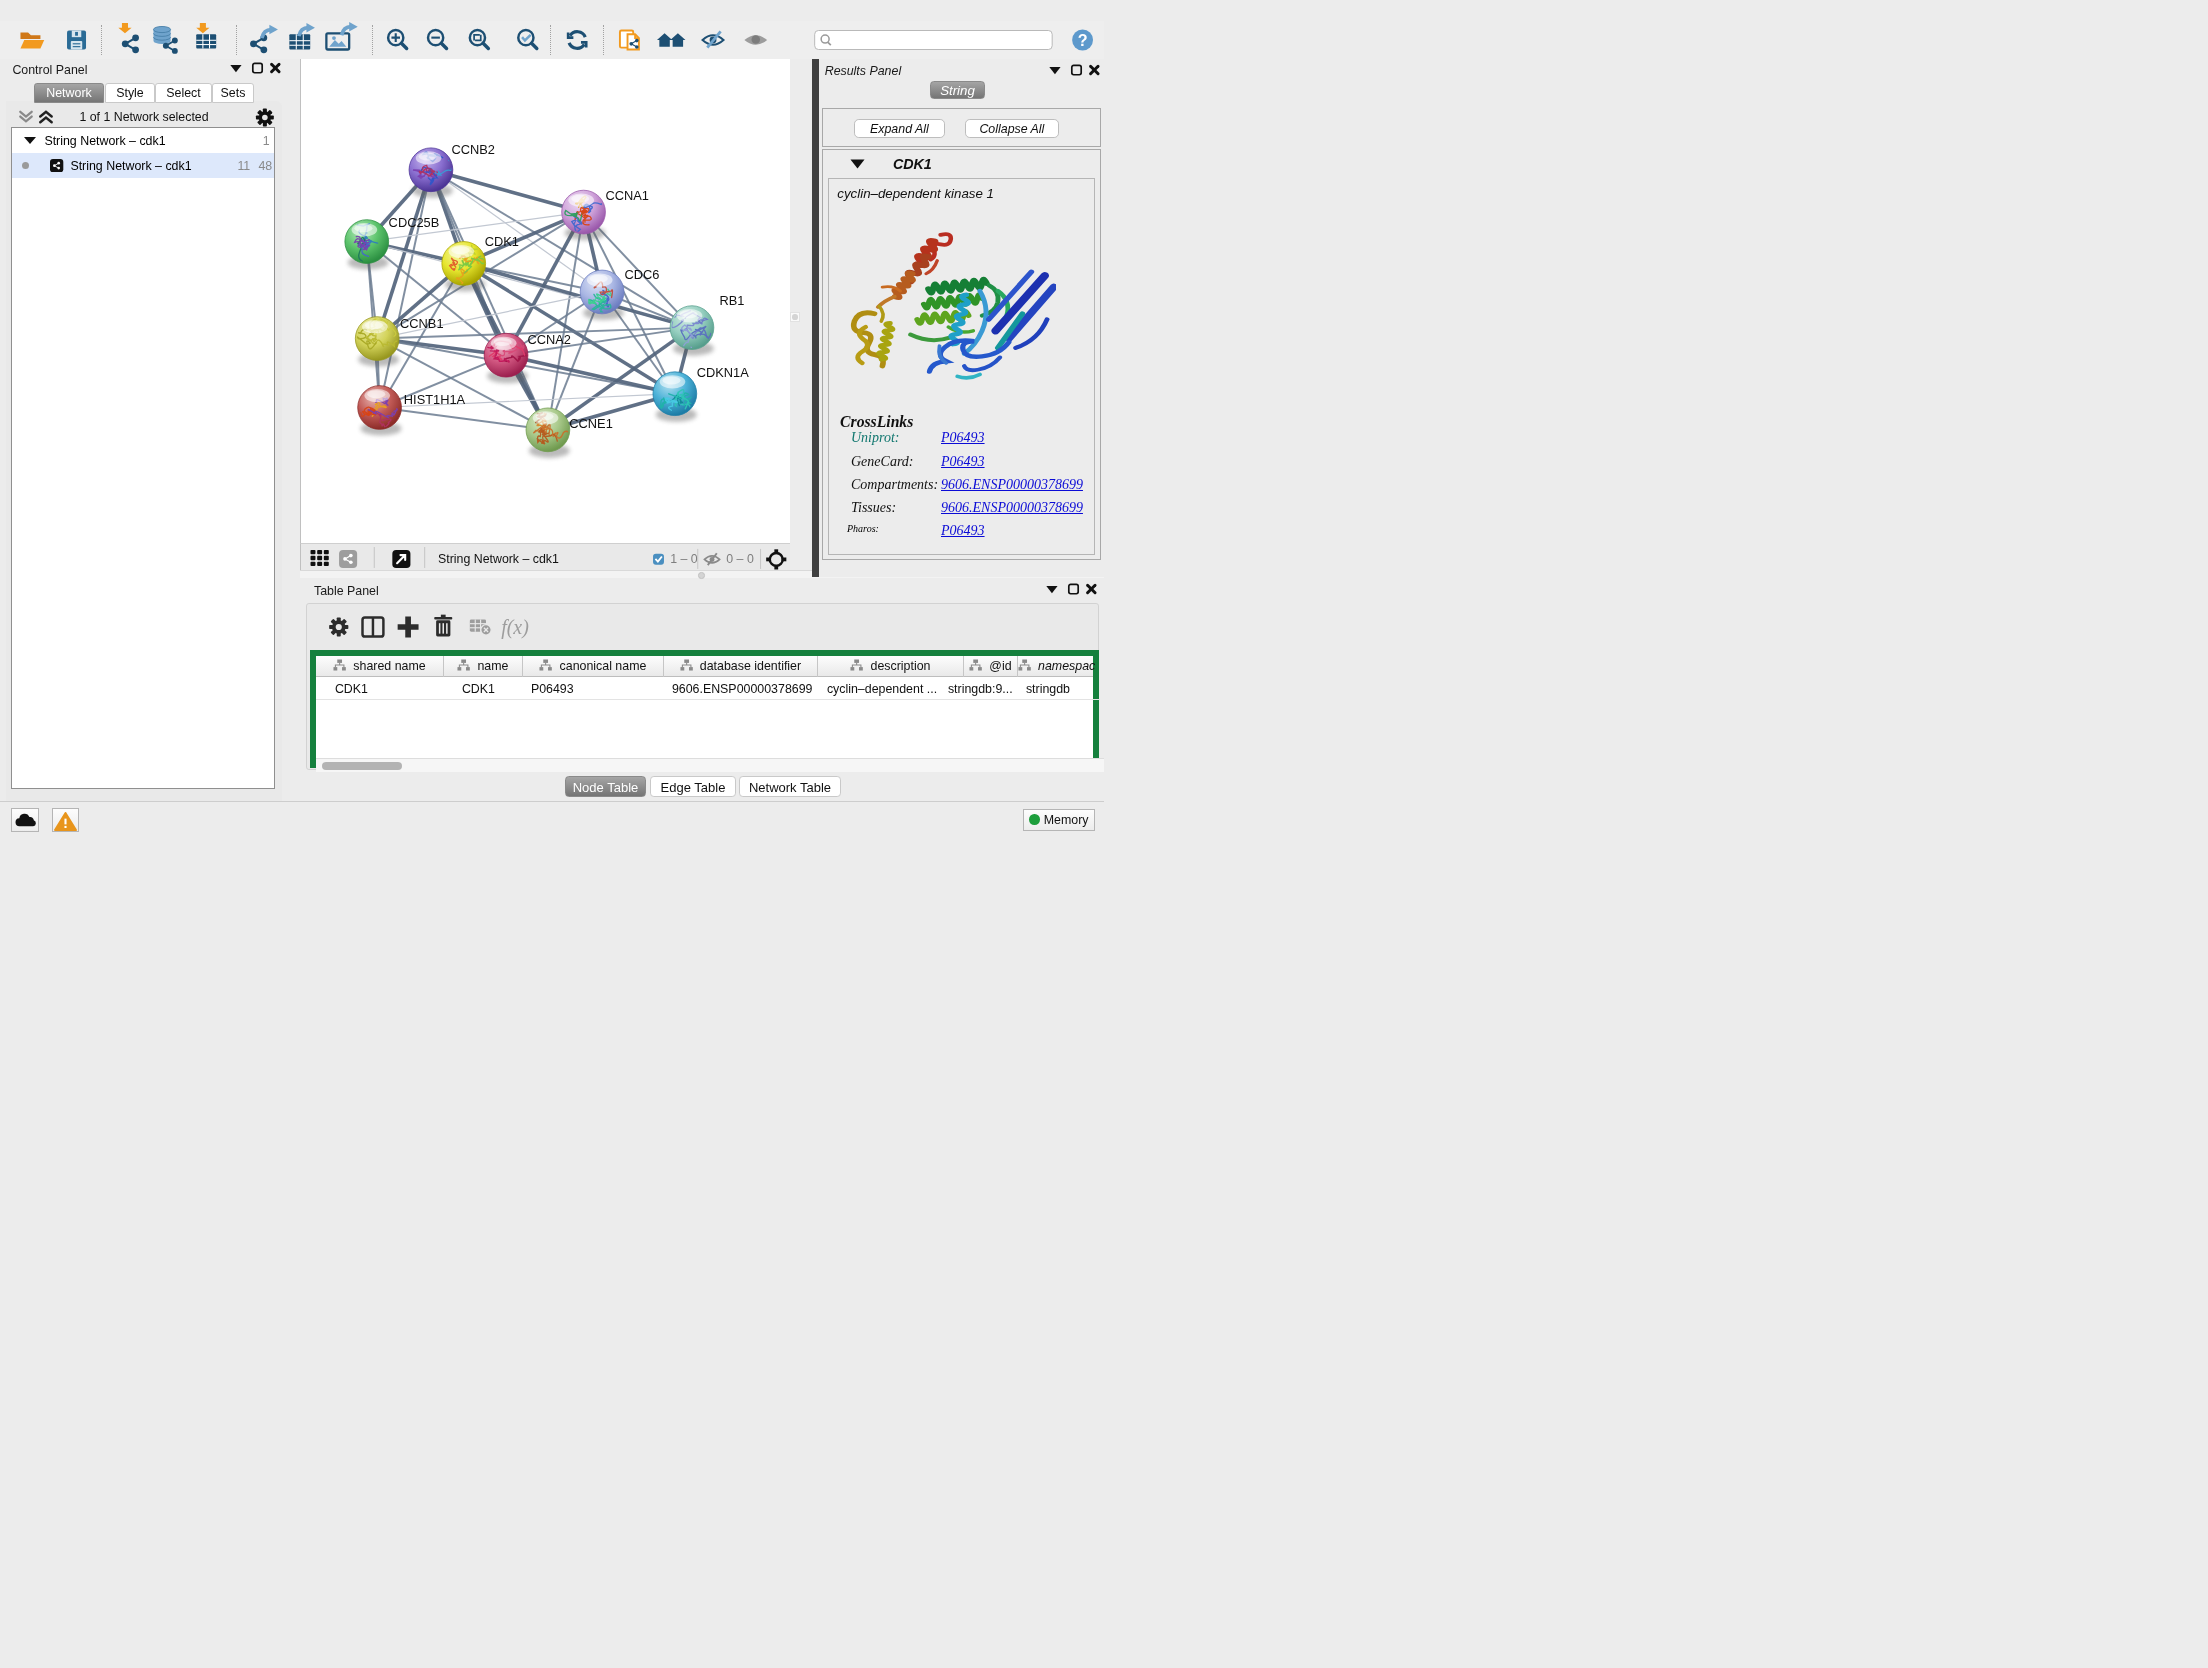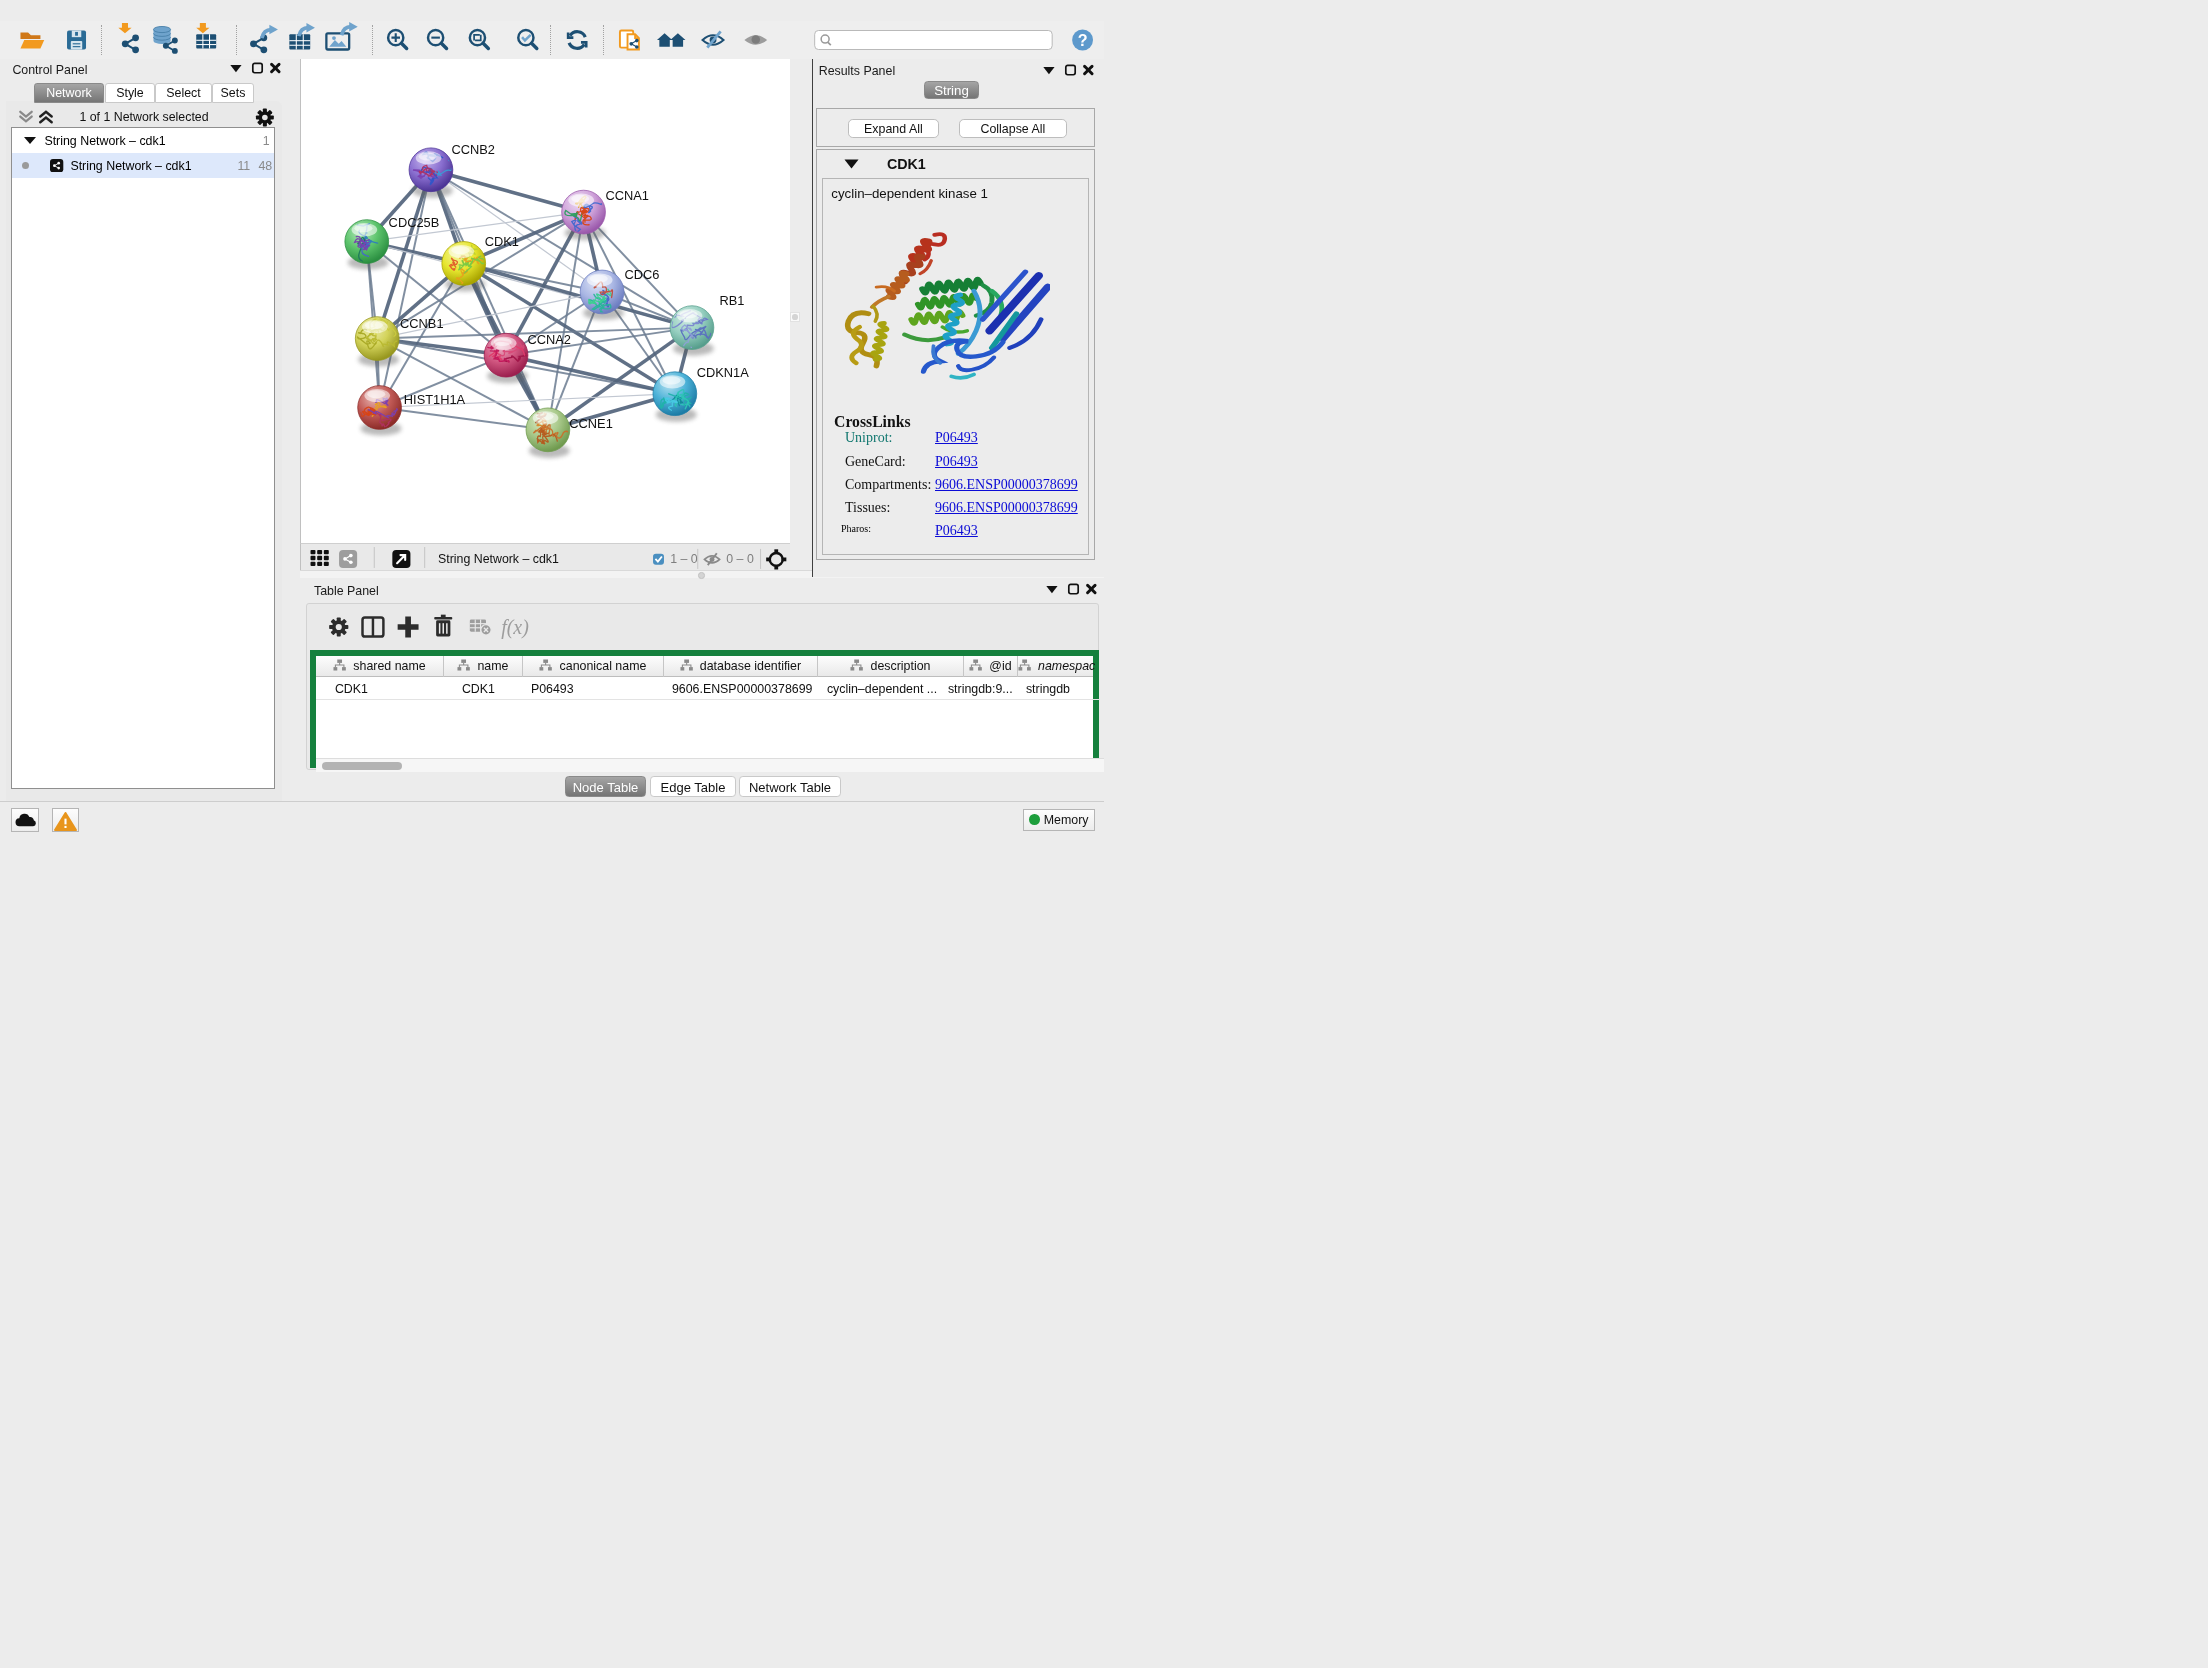--- a/index.html
+++ b/index.html
@@ -27,21 +27,21 @@
   background:#fff; border:1px solid #8f8f8f; }
 .cprow { position:absolute; left:0; width:100%; height:25px; font-size:12.4px; }
 #canvas { position:absolute; left:300px; top:59px; width:490px; height:484px;
   background:#fff; border-left:1px solid #c0c0c0; }
 #netbar { position:absolute; left:300px; top:543px; width:490px; height:27px;
   background:#e9e9e9; border-top:1px solid #cfcfcf; border-left:1px solid #c0c0c0; }
 #hsplit { position:absolute; left:300px; top:570px; width:805px; height:7.6px;
   background:#f3f3f3; border-top:1px solid #d9d9d9; }
 #vsplit { position:absolute; left:790px; top:59px; width:22px; height:511px; background:#ececec; }
 #results { position:absolute; left:812px; top:59px; width:292px; height:518px;
-  background:#ececec; border-left:1px solid #404040; }
+  background:#ececec; border-left:7px solid #404040;font-style:italic; }
 .graybtn { position:absolute; background:linear-gradient(#a5a5a5,#757575); color:#fff;
   border:1px solid #8a8a8a; border-radius:3.8px; text-align:center; }
 .whitebtn { background:#fff; border:1px solid #bdbdbd; border-radius:4.8px;
   text-align:center; font-size:12.4px; color:#111; }
 .rbox { position:absolute; border:1px solid #a8a8a8; background:#ececec; }
 .serif { font-family:"Liberation Serif", serif; }
 .link { color:#0b0bd6; text-decoration:underline; }
 #tp-body { position:absolute; left:306px; top:603px; width:793px; height:167px;
   background:#e9e9e9; border:1px solid #d2d2d2; border-radius:2.9px; }
 #tbl { position:absolute; left:2.9px; top:46px; width:789px; height:118px;
@@ -619,21 +619,21 @@
         <path d="M2 4.28 h12 l-6 7.800000000000001 z" fill="#111"></path>
         <rect x="26" y="2.5" width="10" height="10" rx="2" fill="none" stroke="#111" stroke-width="1.8"></rect>
         <g transform="translate(50,7.5)" stroke="#111" stroke-width="3.2" stroke-linecap="round">
           <line x1="-4" y1="-4" x2="4" y2="4"></line>
           <line x1="4" y1="-4" x2="-4" y2="4"></line>
         </g>
       </svg>
   <div class="abs graybtn" style="left:111px; top:22px; width:55px; height:18px; font-size:13.3px; line-height:18px;">String</div>
   <div class="rbox" style="left:2.9px; top:49px; width:279px; height:39px;">
     <div class="abs whitebtn" style="left:31px; top:9.5px; width:91px; height:19px; line-height:18px;">Expand All</div>
-    <div class="abs whitebtn" style="left:142px; top:9.5px; width:108px; height:19px; line-height:18px;">Collapse All</div>
+    <div class="abs whitebtn" style="left:142px; top:9.5px; width:94px; height:19px; line-height:18px;">Collapse All</div>
   </div>
   <div class="rbox" style="left:2.9px; top:90px; width:279px; height:411px;">
     <svg class="abs" style="left:27px; top:8.6px;" width="15" height="11.4" viewBox="0 0 16 12">
           <path d="M0.5 0.34999999999999964 h15.0 l-7.5 9.75 z" fill="#111"></path>
         </svg>
     <div class="abs" style="left:70px; top:5.7px; font-size:14.3px; font-weight:bold; color:#111;">CDK1</div>
     <div class="rbox" style="left:4.8px; top:27.6px; width:267px; height:377px; border-color:#b5b5b5;">
       <div class="abs" style="left:8.6px; top:7.6px; font-size:13.3px; color:#111;">cyclin–dependent kinase 1</div>
       <div class="abs" style="left:3.8px; top:53px;"><svg width="224" height="152" viewBox="0 0 200 160" preserveAspectRatio="none">
               <path d="M97 3 q10 -3 9 5 q-1 7 -9 5 q-8 -2 -6 6 q2 7 -3 10" stroke="#b92d21" stroke-width="4" fill="none" stroke-linecap="round"></path>

